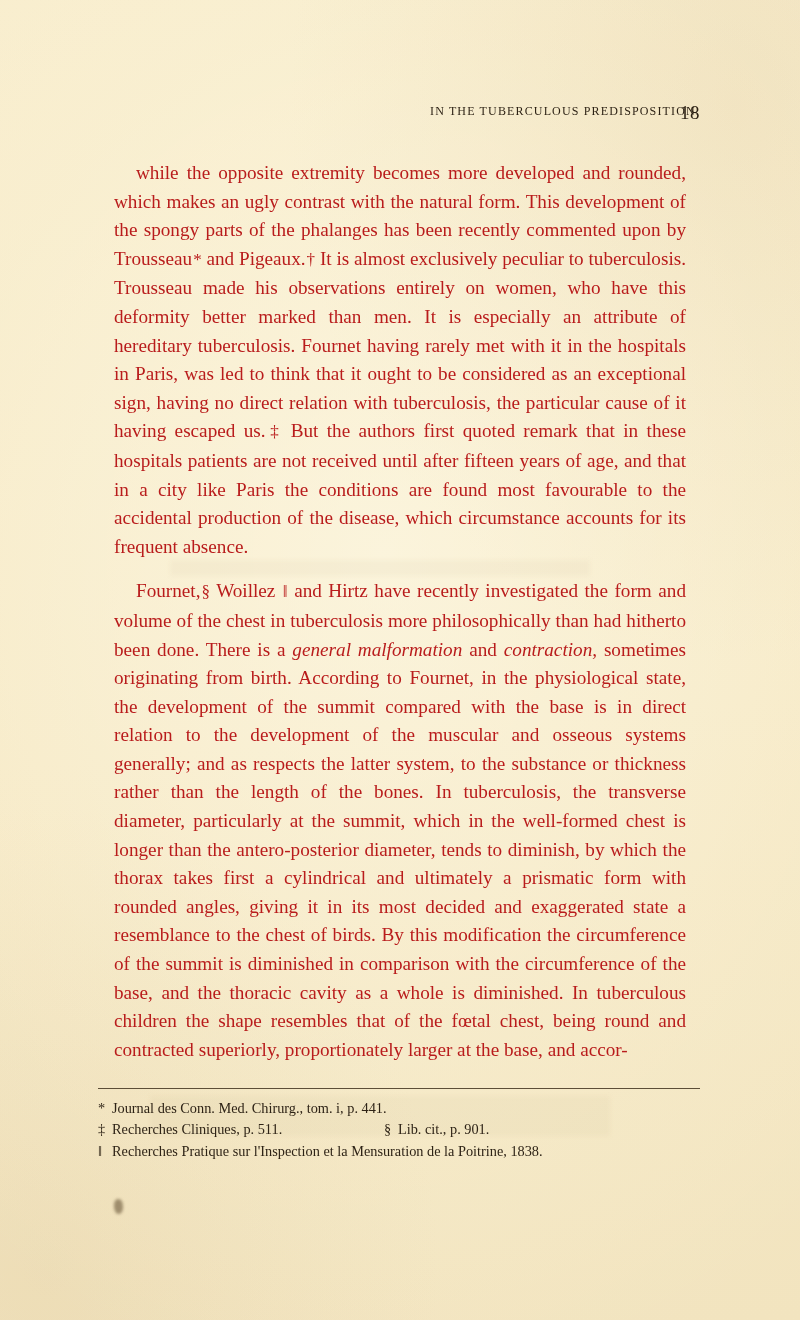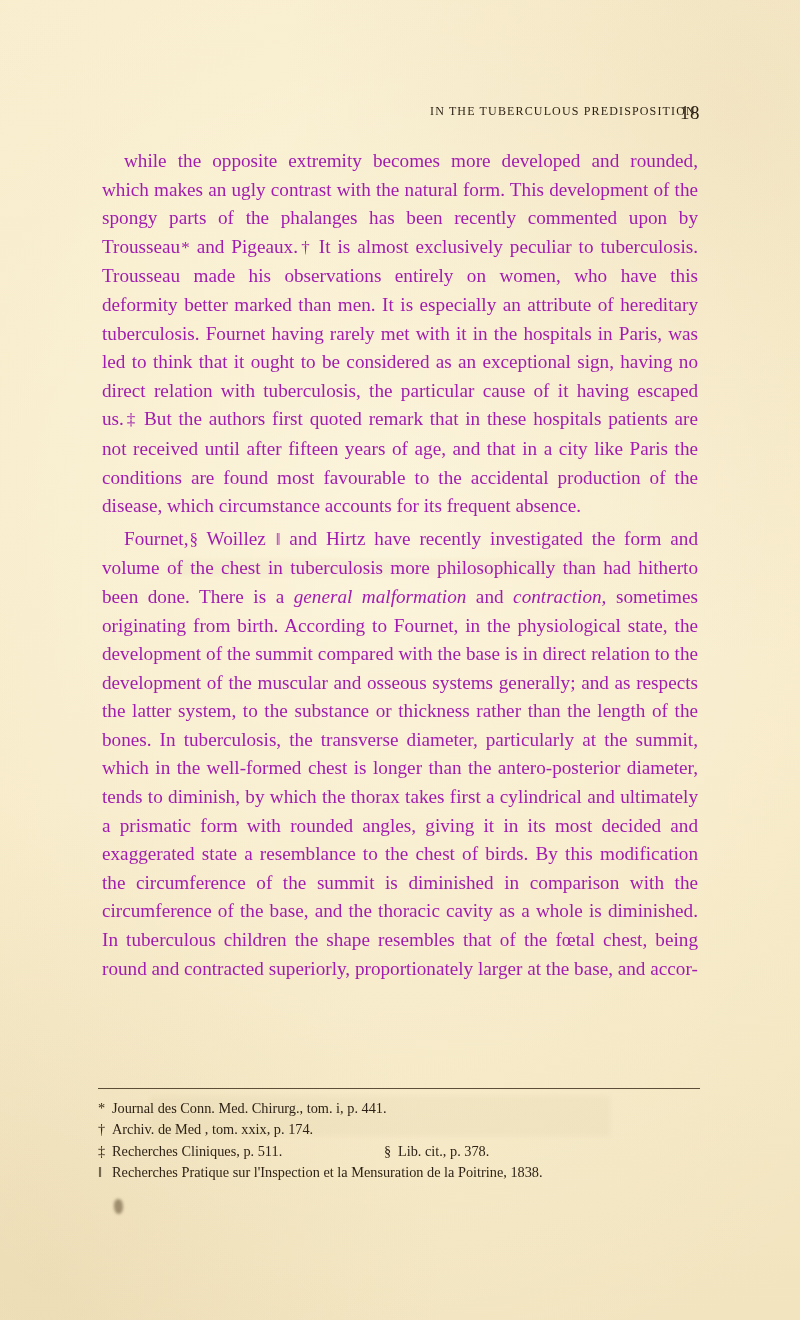--- a/index.html
+++ b/index.html
@@ -63,27 +63,27 @@
   }
 
   
   .body-text {
     position: absolute;
     top: 143px;
     left: 98px;
     width: 604px;
   }
   .body-text p {
-    margin: 4px;
+    margin: 16px;
     font-size: 19.2px;
     line-height: 28.6px;
     text-align: justify;
     text-justify: inter-word;
     text-indent: 22px;
-    color: #a21caf;
+    color: #b91c1c;
     -webkit-font-smoothing: antialiased;
   }
   .body-text p + p {
     margin-top: 0;
   }
   .body-text i {
   }
   .fnref {
     font-size: 17px;
     vertical-align: baseline;
@@ -165,24 +165,21 @@
     <p>Fournet,<span class="fnref">§</span> Woillez <span class="fnref">‖</span> and Hirtz have recently investigated the form and volume of the chest in tuberculosis more philosophically than had hitherto been done.  There is a <i>general malformation</i> and <i>contraction,</i> sometimes originating from birth.  According to Fournet, in the physiological state, the development of the summit compared with the base is in direct relation to the development of the muscular and osseous systems generally; and as respects the latter system, to the substance or thickness rather than the length of the bones.  In tuberculosis, the transverse diameter, particularly at the summit, which in the well-formed chest is longer than the antero-posterior diameter, tends to diminish, by which the thorax takes first a cylindrical and ultimately a prismatic form with rounded angles, giving it in its most decided and exaggerated state a resemblance to the chest of birds.  By this modification the circumference of the summit is diminished in comparison with the circumference of the base, and the thoracic cavity as a whole is diminished.  In tuberculous children the shape resembles that of the fœtal chest, being round and contracted superiorly, proportionately larger at the base, and accor-</p>
   </div>
 
   <div class="footnote-rule"></div>
 
   <div class="footnotes">
     <span class="fn">
       <span class="fn-marker">*</span><span>Journal des Conn. Med. Chirurg., tom. i, p. 441.</span>
     </span>
     <span class="fn">
-      <span class="fn-marker">†</span><span>Archiv. de Med , tom. xxix, p. 174.</span>
-    </span>
-    <span class="fn">
-      <span class="fn-col-a"><span class="fn-marker">‡</span><span>Recherches Cliniques, p. 511.</span></span><span class="fn-split"><span class="fn-marker">§</span><span>Lib. cit., p. 378.</span></span>
+      <span class="fn-col-a"><span class="fn-marker">‡</span><span>Recherches Cliniques, p. 511.</span></span><span class="fn-split"><span class="fn-marker">§</span><span>Lib. cit., p. 901.</span></span>
     </span>
     <span class="fn">
       <span class="fn-marker">‖</span><span>Recherches Pratique sur l'Inspection et la Mensuration de la Poitrine, 1838.</span>
     </span>
   </div>
 
   <div class="ink-smudge"></div>
 
 </div>
 

